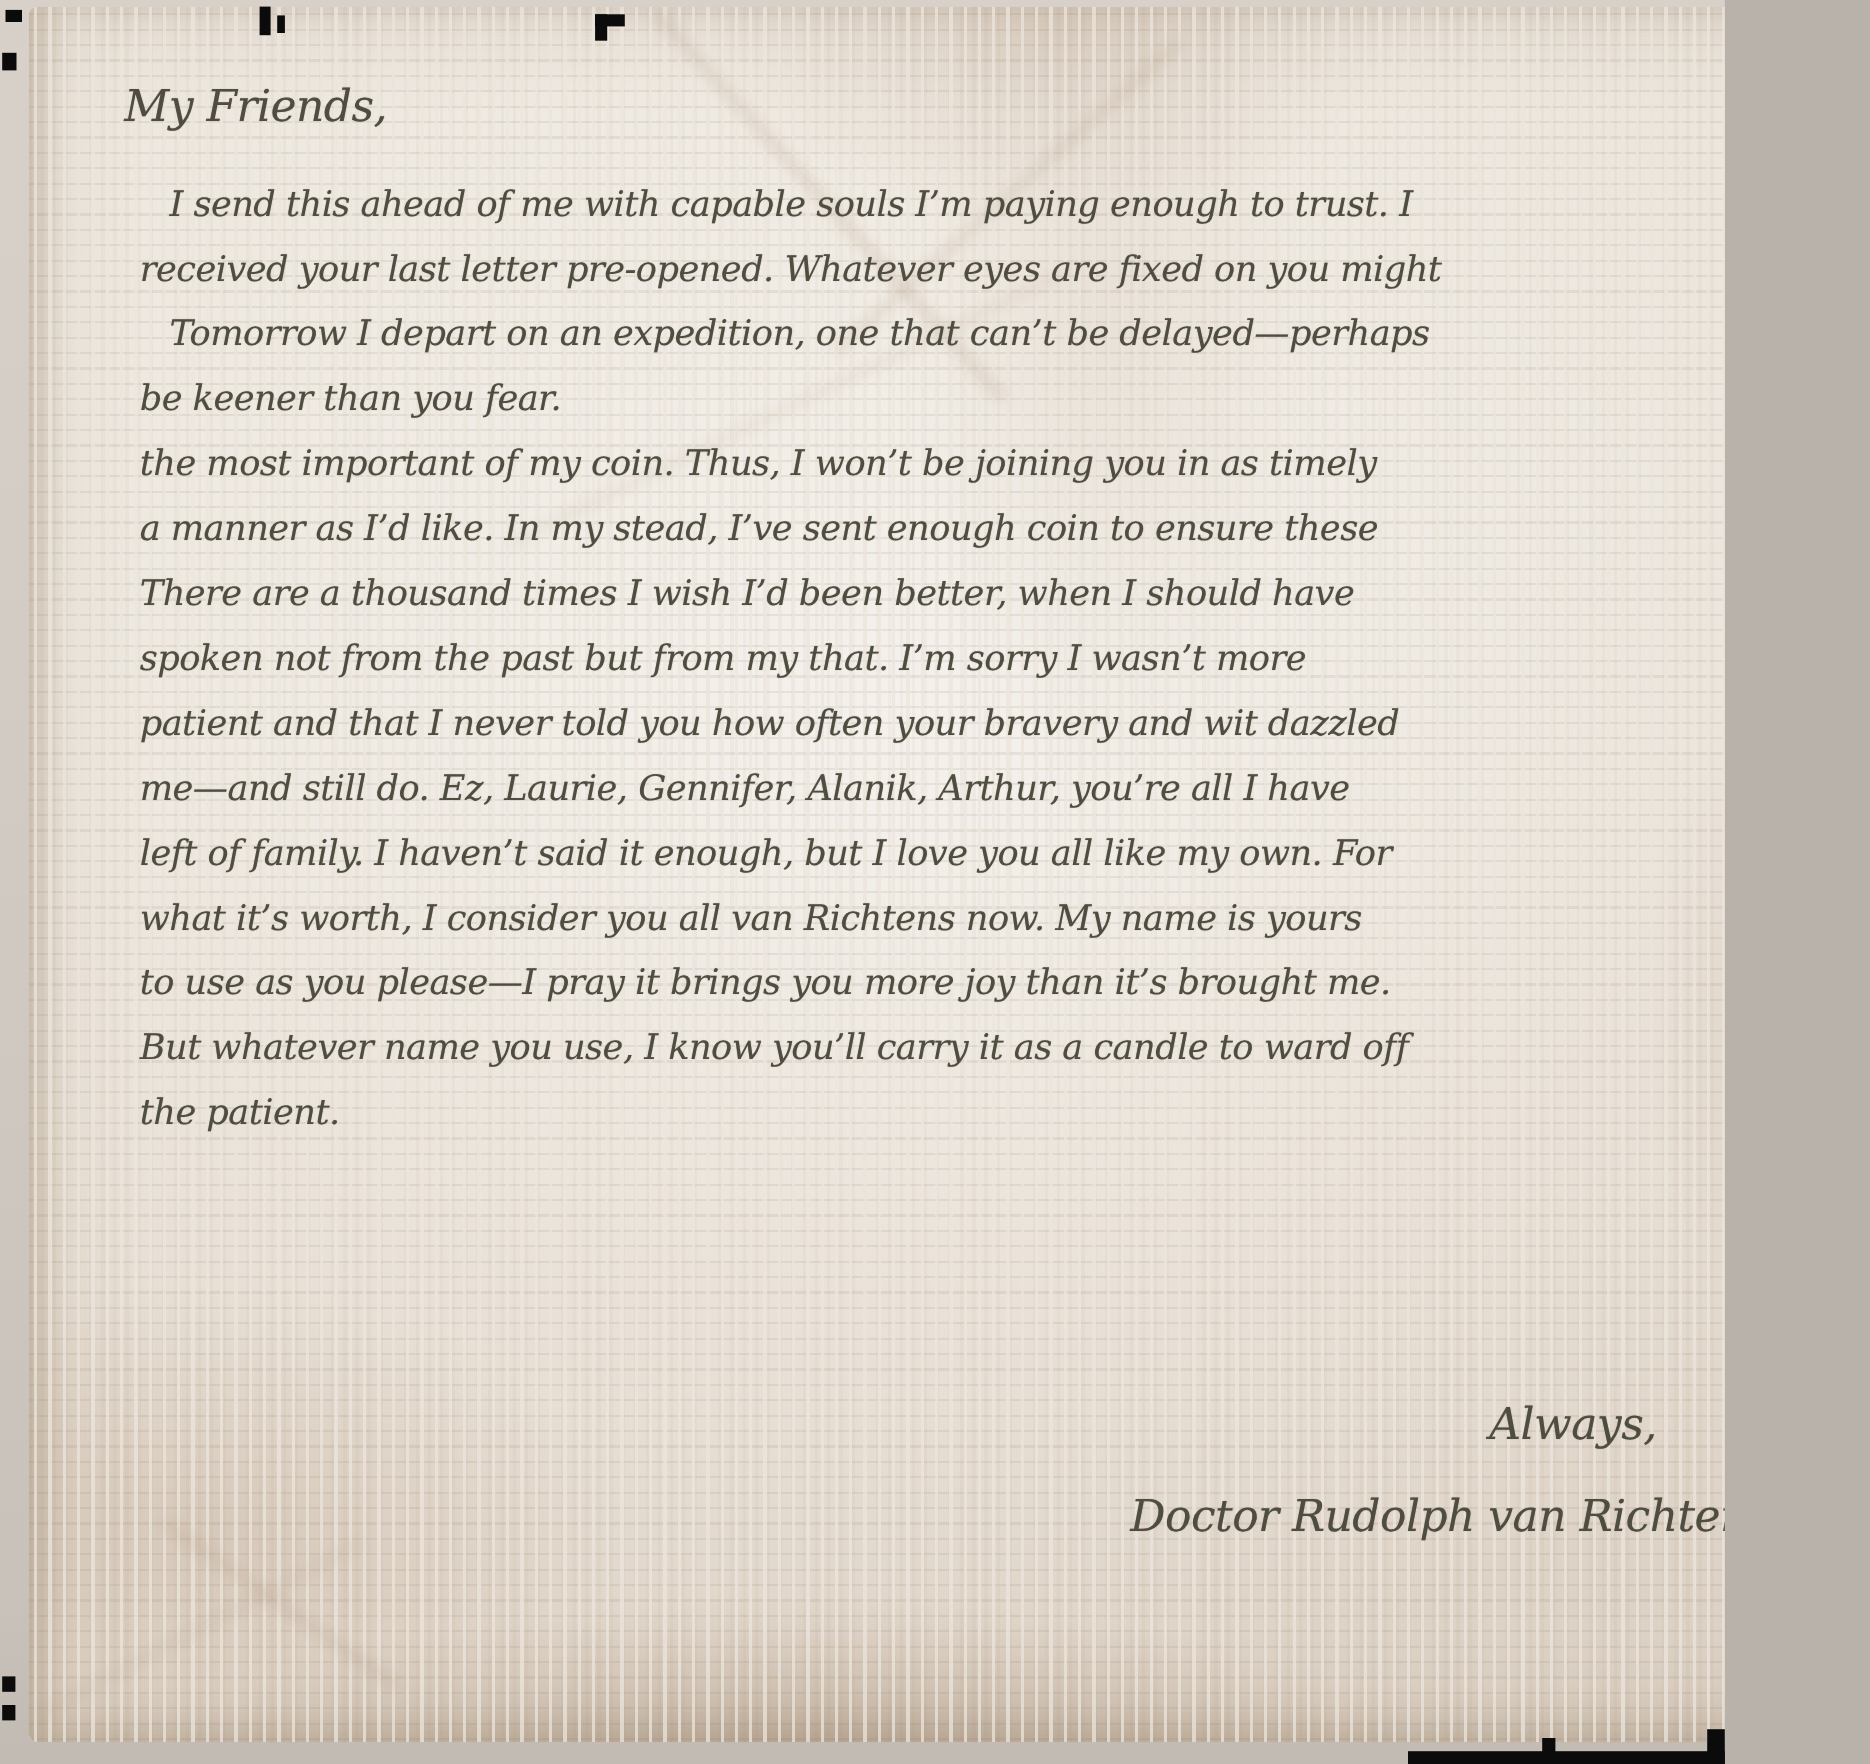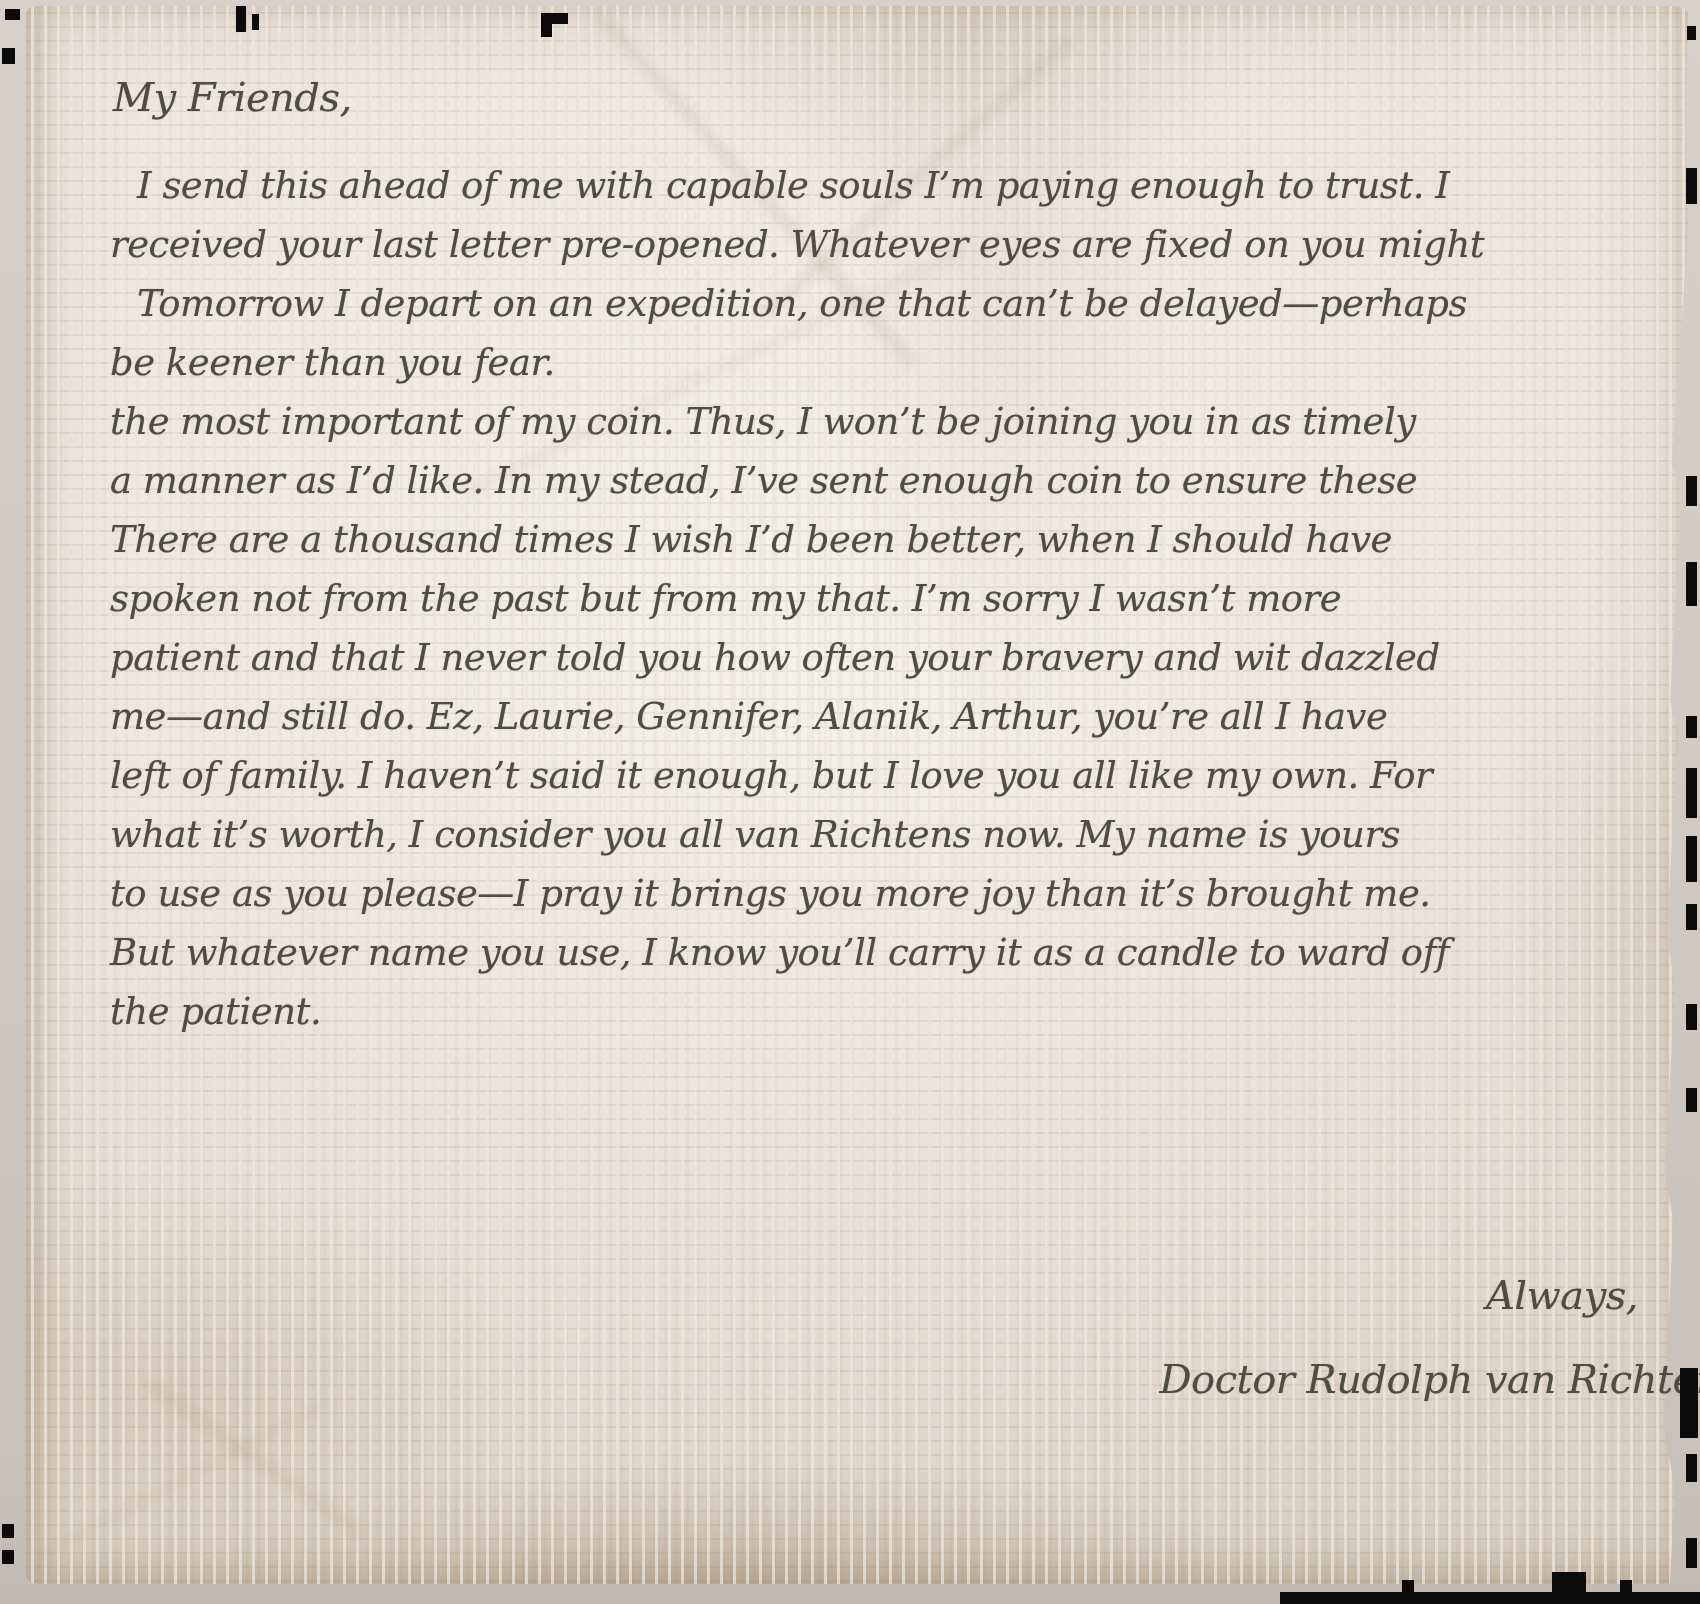--- a/index.html
+++ b/index.html
@@ -1,18 +1,18 @@
 <!DOCTYPE html>
 <html><head>
 <meta charset="utf-8">
 <style>
   html,body{margin:0;padding:0;background:#b9b2aa;}
   .canvas{
     position:relative;
-    width:1700px;height:1604px;
+    width:1568px;height:1604px;
     overflow:hidden;
     background:linear-gradient(180deg,#d8d1ca 0%,#d2cbc3 45%,#c9c2ba 90%,#c2bbb3 100%);
     font-family:"DejaVu Serif","Liberation Serif",serif;
   }
   
   .paper{
     position:absolute;left:26px;top:6px;width:1664px;height:1578px;
     background:
       radial-gradient(ellipse 430px 240px at 56% 2%,  rgba(166,136,110,.20), transparent 70%),
       radial-gradient(ellipse 260px 620px at 59% 18%, rgba(166,136,110,.10), transparent 70%),
@@ -41,21 +41,21 @@
   .crease{position:absolute;background:rgba(160,130,104,.30);filter:blur(6px);}
   .crease.c1{left:570px;top:10px;width:6px;height:470px;transform:rotate(-42deg);transform-origin:top left;}
   .crease.c2{left:1045px;top:30px;width:5px;height:420px;transform:rotate(48deg);transform-origin:top left;}
   .crease.c3{left:940px;top:240px;width:5px;height:560px;transform:rotate(64deg);transform-origin:top left;opacity:.6;}
   .crease.c4{left:120px;top:1380px;width:6px;height:260px;transform:rotate(-55deg);transform-origin:top left;opacity:.8;}
   .crease.c5{left:300px;top:1395px;width:5px;height:330px;transform:rotate(62deg);transform-origin:top left;opacity:.55;}
   
   .letter{position:absolute;inset:0;color:#4e4d40;font-style:italic;
           text-shadow:0 0 1px rgba(78,77,64,.45);}
   .salutation{position:absolute;left:113px;top:74px;font-size:40px;letter-spacing:-.5px;white-space:nowrap;}
-  .body-block{position:absolute;left:110px;top:156px;font-size:37px;letter-spacing:-.5px;}
+  .body-block{position:absolute;left:127px;top:156px;font-size:32px;letter-spacing:-.5px;}
   .body-block .line{height:59px;line-height:59px;white-space:nowrap;}
   .body-block .line.first{padding-left:27px;}
   .closing-block{position:absolute;left:0;right:0;top:1272px;text-align:right;font-size:40px;letter-spacing:-.5px;}
   .closing-line{transform:translateX(-62px);white-space:nowrap;}
   .signature-line{margin-top:38px;transform:translateX(21px);white-space:nowrap;}
   
   .mark{position:absolute;background:#0b0b0b;}
   .m-tl1{left:5px;top:9px;width:15px;height:11px;}
   .m-tl2{left:2px;top:48px;width:13px;height:16px;}
   .m-tick1{left:236px;top:6px;width:10px;height:26px;}

